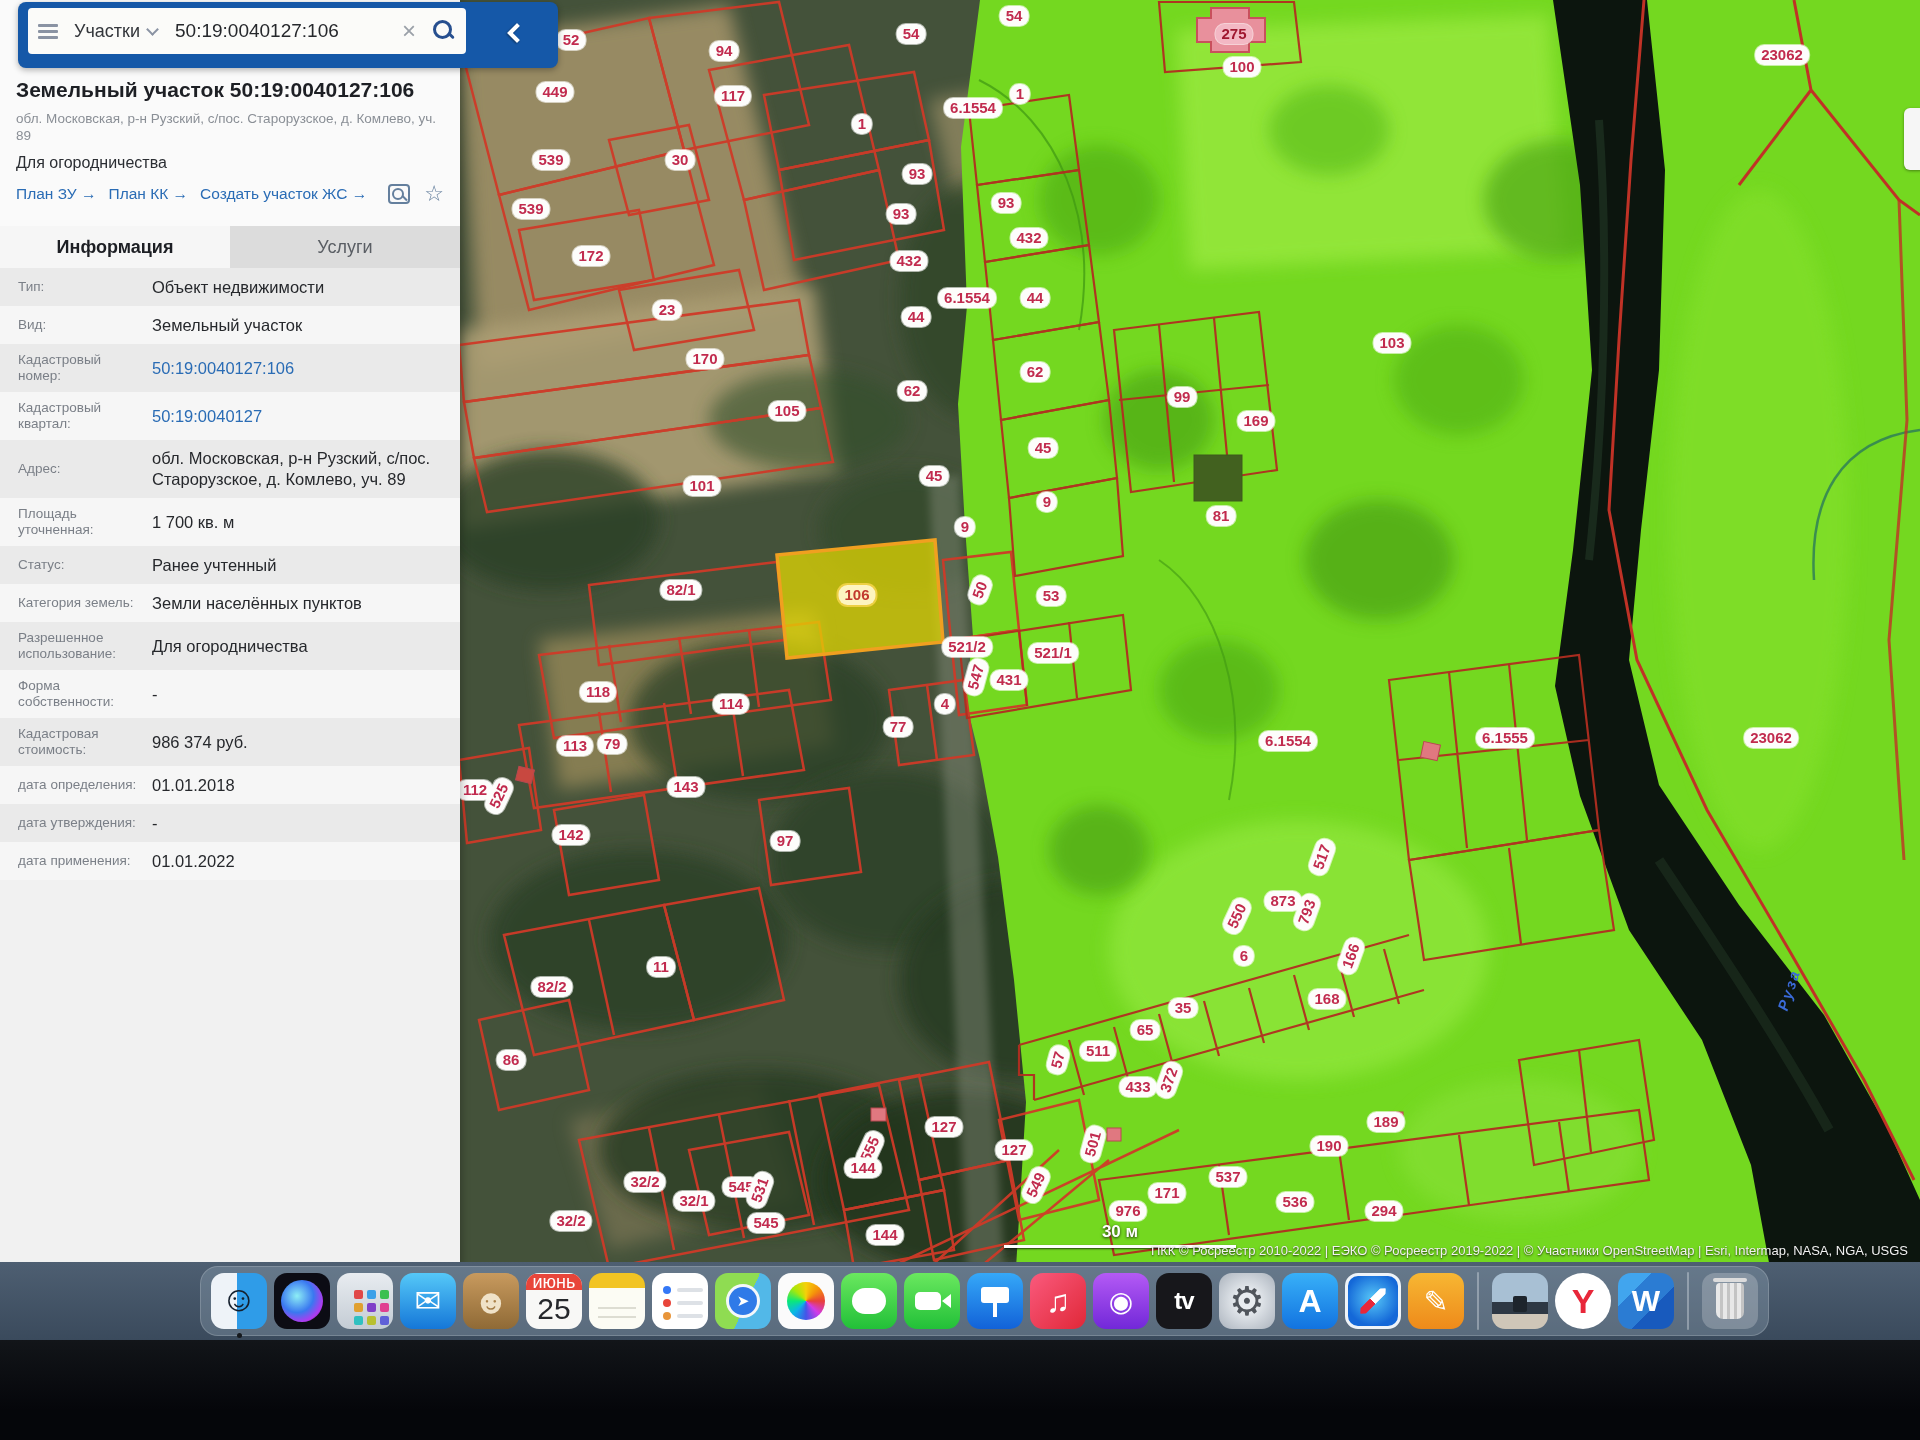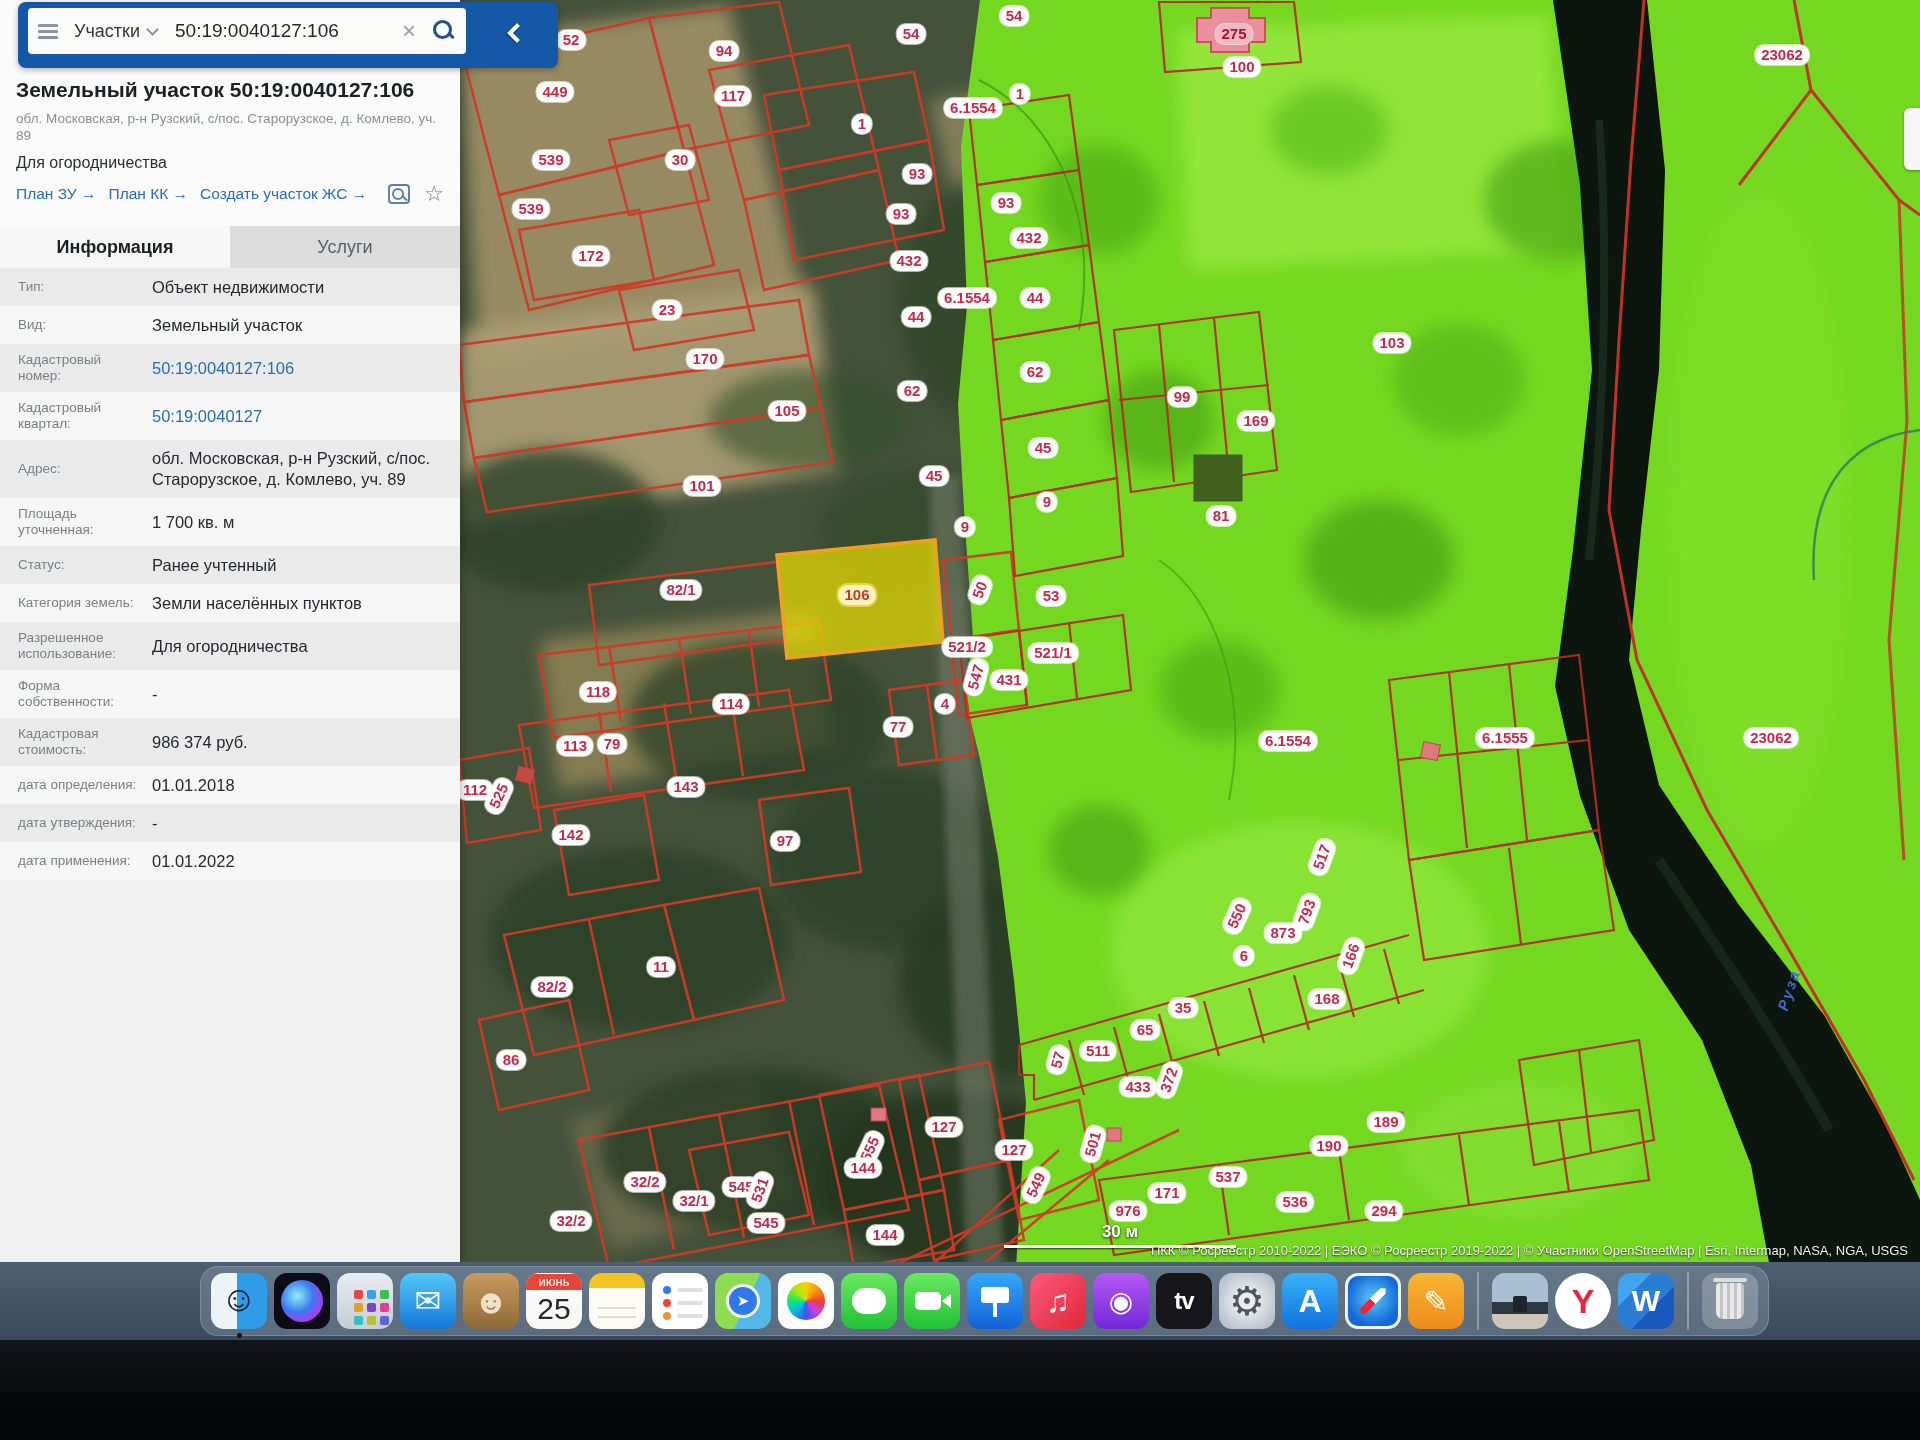--- a/index.html
+++ b/index.html
@@ -87,21 +87,21 @@
     background:radial-gradient(circle at 38% 38%,#8deef5,#3a78f0 45%,#b03af0 72%,#10101c);}
   .di-launchpad{background:linear-gradient(#e8ecf0,#c4ccd4);}
   .di-launchpad .glyph{width:9px;height:9px;border-radius:2px;background:#e04848;margin:-13px 0 0 -13px;
     box-shadow:13px 0 0 #3aa0e8,26px 0 0 #3ac050,0 13px 0 #e0a030,13px 13px 0 #8040c8,26px 13px 0 #e04090,
                0 26px 0 #30c0c0,13px 26px 0 #b8c030,26px 26px 0 #6060d8;}
   .di-mail{background:linear-gradient(#55c8f8,#1577d8);}
   .di-mail .glyph{font-size:32px;color:#fff;}
   .di-contacts{background:linear-gradient(#c89a5e,#8f6a36);}
   .di-contacts .glyph{font-size:34px;color:#f0e2c8;}
   .di-calendar{background:#f8f8f6;flex-direction:column;overflow:hidden;}
-  .cal-m{display:block;width:100%;background:#e8453a;color:#fff;font-size:13px;text-align:center;line-height:16px;}
+  .cal-m{display:block;width:100%;background:#e8453a;color:#fff;font-size:18px;text-align:center;line-height:16px;}
   .cal-d{display:block;font-size:30px;color:#26282c;line-height:38px;text-align:center;}
   .di-notes{background:linear-gradient(#f2c423 0 26%,#fcfcf4 26%);}
   .di-notes .glyph{width:38px;height:2px;background:#ddddd2;margin-top:14px;box-shadow:0 9px 0 #ddddd2;}
   .di-reminders{background:#fff;}
   .di-reminders .glyph{width:8px;height:8px;border-radius:50%;background:#3478f6;margin:-22px 0 0 -26px;
     box-shadow:0 13px 0 #e8453a,0 26px 0 #e8953a;}
   .di-reminders .glyph::after{content:"";position:absolute;left:14px;top:2px;width:26px;height:4px;background:#dde1e6;
     border-radius:2px;box-shadow:0 13px 0 #dde1e6,0 26px 0 #dde1e6;}
   .di-maps{background:linear-gradient(115deg,#8fdc52 0 55%,#52b8e8 55%);}
   .di-maps .glyph{width:28px;height:28px;border-radius:50%;background:#2f7ae8;color:#fff;font-size:15px;
@@ -348,21 +348,21 @@
         <span class="mlabel" style="left: 1046px; top: 738px;">6.1555</span>
         <span class="mlabel" style="left: 1312px; top: 738px;">23062</span>
         <span class="mlabel" style="left: 116px; top: 746px;">113</span>
         <span class="mlabel" style="left: 153px; top: 744px;">79</span>
         <span class="mlabel" style="left: 227px; top: 787px;">143</span>
         <span class="mlabel" style="left: 16px; top: 790px;">112</span>
         <span class="mlabel" style="left: 40px; top: 796px; transform: translate(-50%, -50%) rotate(-65deg);">525</span>
         <span class="mlabel" style="left: 112px; top: 835px;">142</span>
         <span class="mlabel" style="left: 326px; top: 841px;">97</span>
         <span class="mlabel" style="left: 863px; top: 857px; transform: translate(-50%, -50%) rotate(-70deg);">517</span>
-        <span class="mlabel" style="left: 824px; top: 901px; margin-top: 32px;">873</span>
+        <span class="mlabel" style="left: 824px; top: 901px;">873</span>
         <span class="mlabel" style="left: 848px; top: 912px; transform: translate(-50%, -50%) rotate(-70deg);">793</span>
         <span class="mlabel" style="left: 778px; top: 916px; transform: translate(-50%, -50%) rotate(-65deg);">550</span>
         <span class="mlabel" style="left: 93px; top: 987px;">82/2</span>
         <span class="mlabel" style="left: 202px; top: 967px;">11</span>
         <span class="mlabel" style="left: 785px; top: 956px;">6</span>
         <span class="mlabel" style="left: 892px; top: 956px; transform: translate(-50%, -50%) rotate(-70deg);">166</span>
         <span class="mlabel" style="left: 868px; top: 999px;">168</span>
         <span class="mlabel" style="left: 724px; top: 1008px;">35</span>
         <span class="mlabel" style="left: 686px; top: 1030px;">65</span>
         <span class="mlabel" style="left: 639px; top: 1051px;">511</span>

